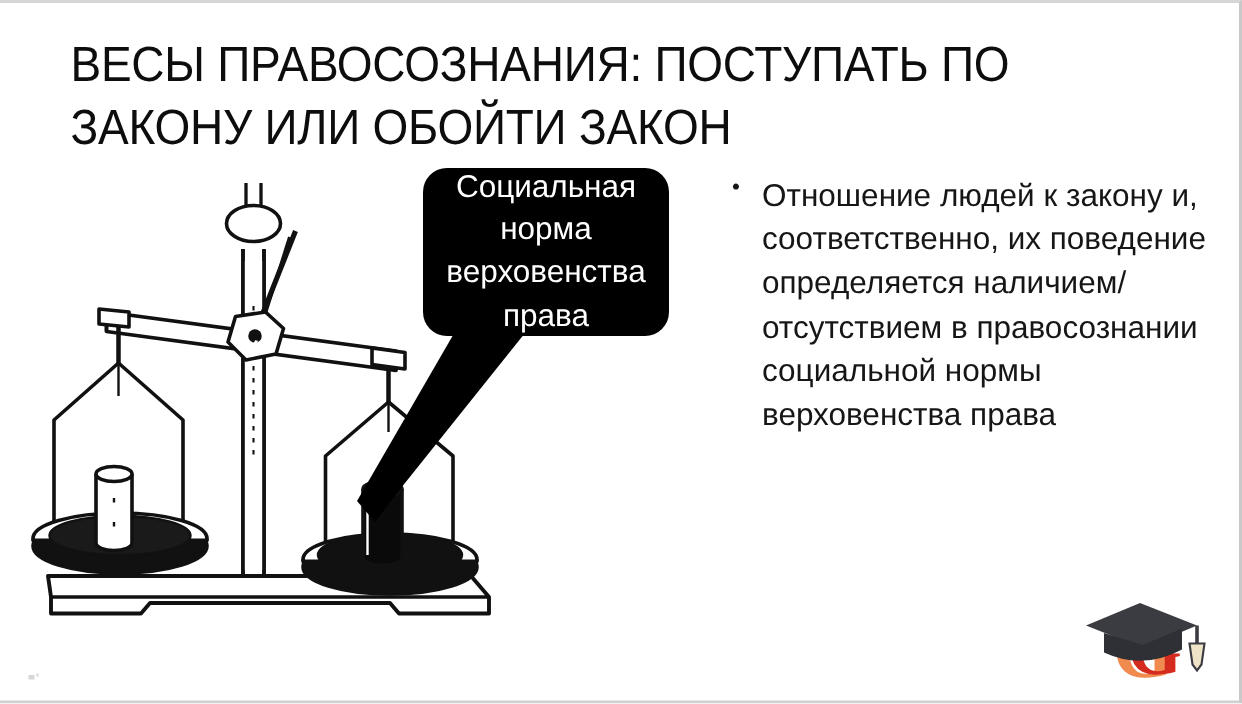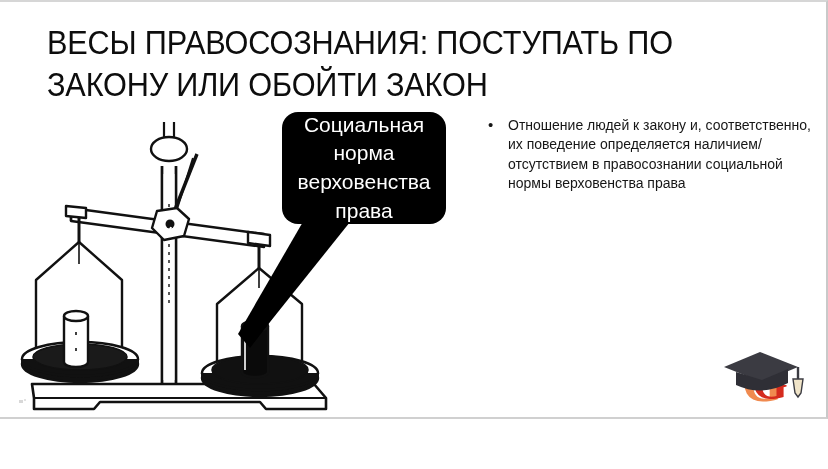--- a/index.html
+++ b/index.html
@@ -8,21 +8,21 @@
     padding: 0;
     background: #ffffff;
   }
   body {
     font-family: "Liberation Sans", sans-serif;
   }
 
   .slide {
     position: relative;
     width: 828px;
-    height: 419px;
+    height: 469px;
     background: #ffffff;
     overflow: hidden;
     box-sizing: border-box;
     border-top: 2px solid #d6d6d6;
     border-right: 2px solid #c9c9c9;
     border-bottom: 2px solid #d0d0d0;
   }
 
   
   .title {
@@ -45,21 +45,21 @@
   .bullets {
     position: absolute;
     left: 486px;
     top: 114px;
     width: 330px;
   }
   .bullet {
     position: relative;
     padding-left: 22px;
     margin-bottom: 18px;
-    font-size: 14px;
+    font-size: 21px;
     line-height: 1.39;
     color: #161616;
   }
   .bullet::before {
     content: "•";
     position: absolute;
     left: 2px;
     top: -1px;
     font-size: 15px;
     color: #161616;

